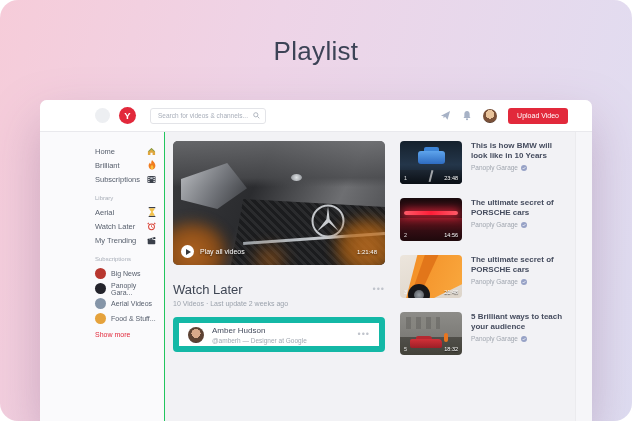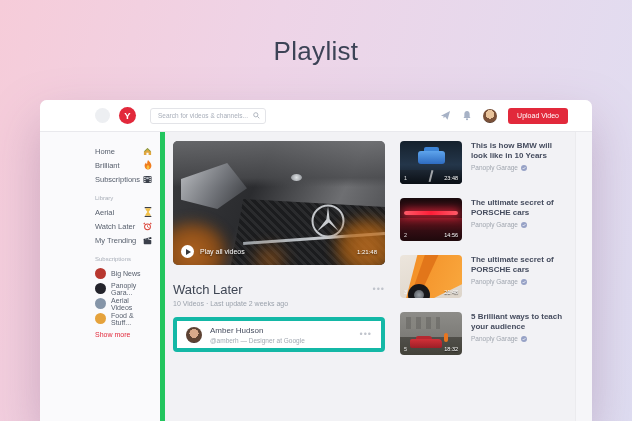--- a/index.html
+++ b/index.html
@@ -1,18 +1,18 @@
 <!DOCTYPE html>
 <html><head>
 <meta charset="utf-8">
 <style>
   html,body{margin:0;padding:0;}
   .stage{position:relative;width:632px;height:421px;overflow:hidden;
     background:linear-gradient(105deg,#f6ccd9 0%,#eed4e7 38%,#dfdef2 100%);
-    font-family:"Liberation Sans",sans-serif;-webkit-font-smoothing:antialiased;}
+    font-family:"Liberation Sans",sans-serif;border-radius:18px;-webkit-font-smoothing:antialiased;}
   .page-title{position:absolute;top:36px;left:0;right:0;text-align:center;
     font-size:26px;font-weight:500;color:#3c4356;letter-spacing:.3px;}
   
   .window{position:absolute;left:40px;top:100px;width:552px;height:321px;
     background:#f2f2f5;border-radius:7px 7px 0 0;overflow:hidden;
     box-shadow:0 22px 50px rgba(125,85,125,.35);}
   
   .topbar{position:absolute;top:0;left:0;right:0;height:31px;background:#fff;
     border-bottom:1px solid #e9e9ed;display:flex;align-items:center;z-index:5;}
   .menu-btn{width:15px;height:15px;border-radius:50%;background:#edeff2;margin-left:55px;flex:none;}
@@ -24,21 +24,21 @@
   .search input{border:0;outline:0;flex:1;font-size:6.5px;color:#555;min-width:0;
     background:transparent;font-family:inherit;}
   .search input::placeholder{color:#a9afba;}
   .tb-right{margin-left:auto;display:flex;align-items:center;margin-right:24px;gap:11px;}
   .tb-avatar{width:14px;height:14px;border-radius:50%;flex:none;
     background:radial-gradient(circle at 50% 38%,#e8c39a 0 38%,#7a5138 39% 70%,#53382a 71%);}
   .upload-btn{background:#e2293b;color:#fff;font-size:7px;height:16px;padding:0 9px;
     border-radius:3px;display:flex;align-items:center;white-space:nowrap;}
   
   .sidebar{position:absolute;top:31px;left:0;bottom:0;width:125px;background:#fafafc;
-    border-right:5px solid #22c55e;box-sizing:border-box;padding:13px 8px 0 55px;}
+    border-right:1px solid #22c55e;box-sizing:border-box;padding:13px 8px 0 55px;}
   .side-row{display:flex;align-items:center;justify-content:space-between;height:14px;
     font-size:7.5px;color:#58606e;}
   .side-row .ic{flex:none;display:flex;}
   .sec-label{font-size:6px;color:#a8aeb8;margin:9px 0 4px 0;}
   .chan-row{display:flex;align-items:center;height:15px;gap:5px;font-size:7px;color:#58606e;}
   .chan-av{width:11px;height:11px;border-radius:50%;flex:none;background:#888;}
   .show-more{font-size:7px;color:#e2293b;margin-top:5px;}
   
   .main{position:absolute;left:125px;top:31px;right:0;bottom:0;background:#f2f2f5;}
   .scroll-strip{position:absolute;right:0;top:0;bottom:0;width:16px;background:#f6f6f9;
@@ -69,21 +69,21 @@
     border-color:transparent transparent transparent #35373c;margin-left:1px;}
   .play-label{color:#fff;font-size:7px;margin-left:6px;text-shadow:0 1px 2px rgba(0,0,0,.6);}
   .hero-dur{margin-left:auto;color:#fff;font-size:6px;text-shadow:0 1px 2px rgba(0,0,0,.6);}
   
   .pl-head{position:absolute;left:8px;top:151px;width:212px;display:flex;align-items:center;}
   .pl-title{font-size:13px;font-weight:500;color:#3f4654;}
   .dots{margin-left:auto;color:#c0c4cc;font-size:9px;letter-spacing:1px;line-height:1;}
   .pl-meta{position:absolute;left:8px;top:169px;font-size:7px;color:#9ba2ac;}
   
   .owner-card{position:absolute;left:8px;top:186px;width:212px;height:35px;background:#fff;
-    border-radius:4px;border:4px solid #14b8a6;box-sizing:border-box;display:flex;
+    border-radius:4px;border:6px solid #14b8a6;box-sizing:border-box;display:flex;
     align-items:center;padding:0 9px;}
   .owner-av{width:16px;height:16px;border-radius:50%;flex:none;
     background:radial-gradient(circle at 50% 40%,#d8a98b 0 36%,#5d4233 37% 72%,#41302a 73%);}
   .owner-txt{margin-left:8px;}
   .owner-name{font-size:8px;color:#454c5e;}
   .owner-sub{font-size:6.5px;color:#a3a9b2;margin-top:2px;}
   
   .vlist{position:absolute;left:235px;top:10px;width:172px;}
   .vitem{display:flex;margin-bottom:14px;}
   .thumb{position:relative;width:62px;height:43px;border-radius:4px;overflow:hidden;flex:none;}

